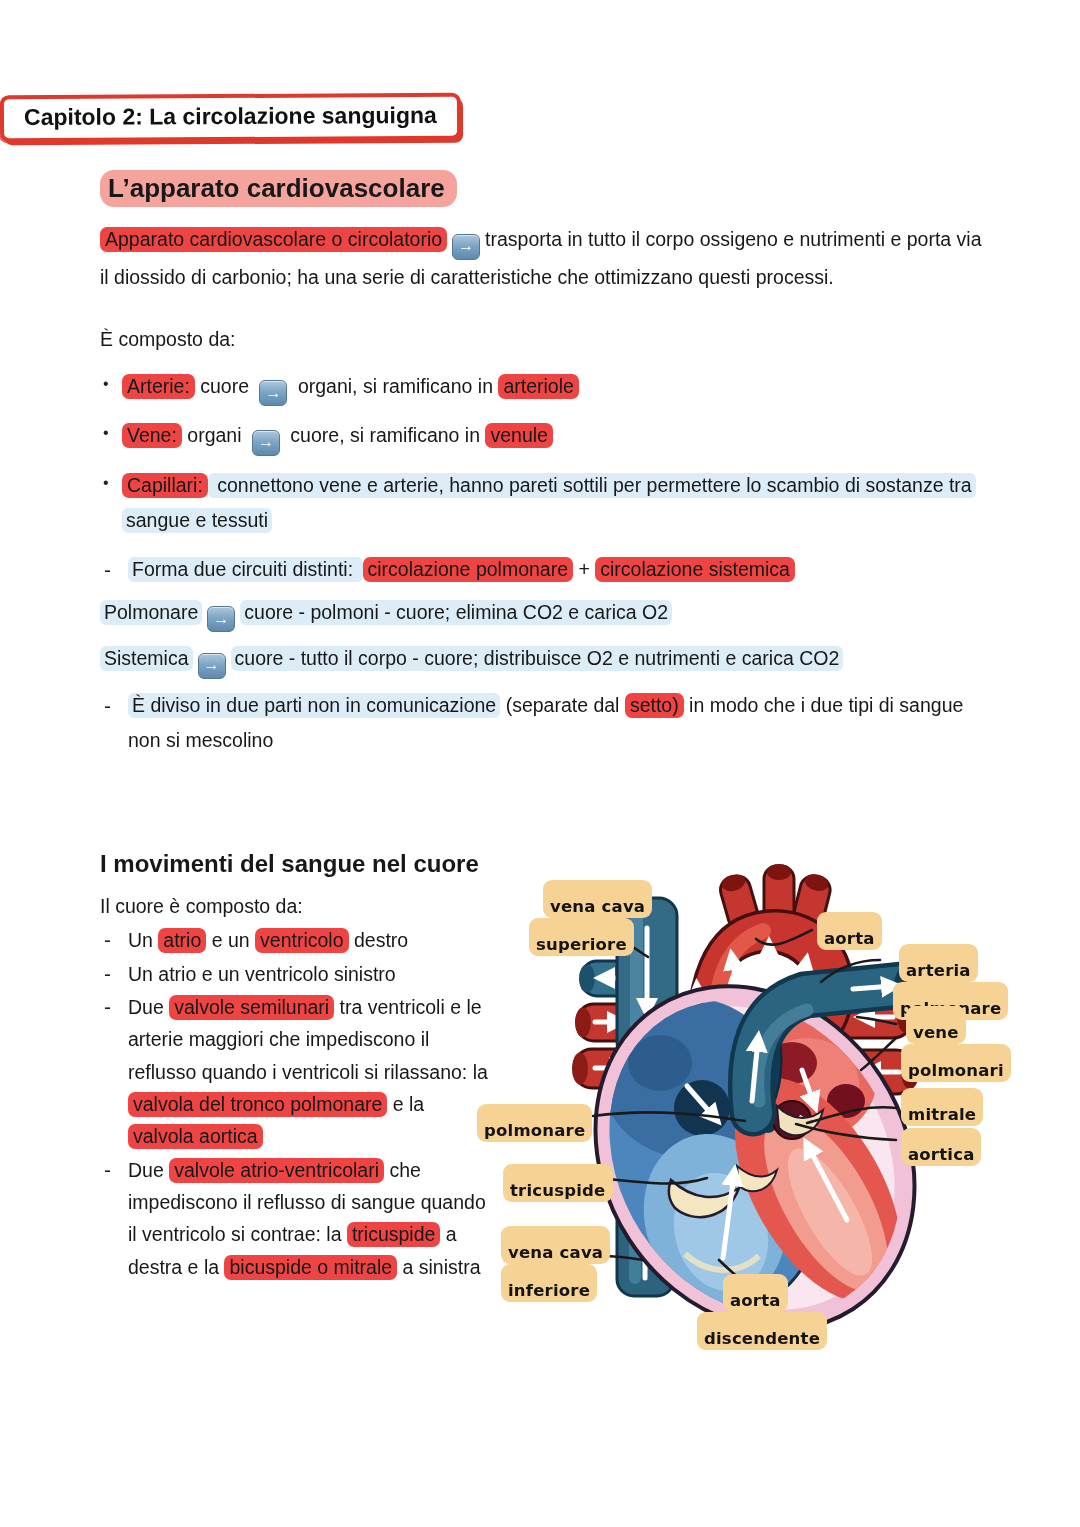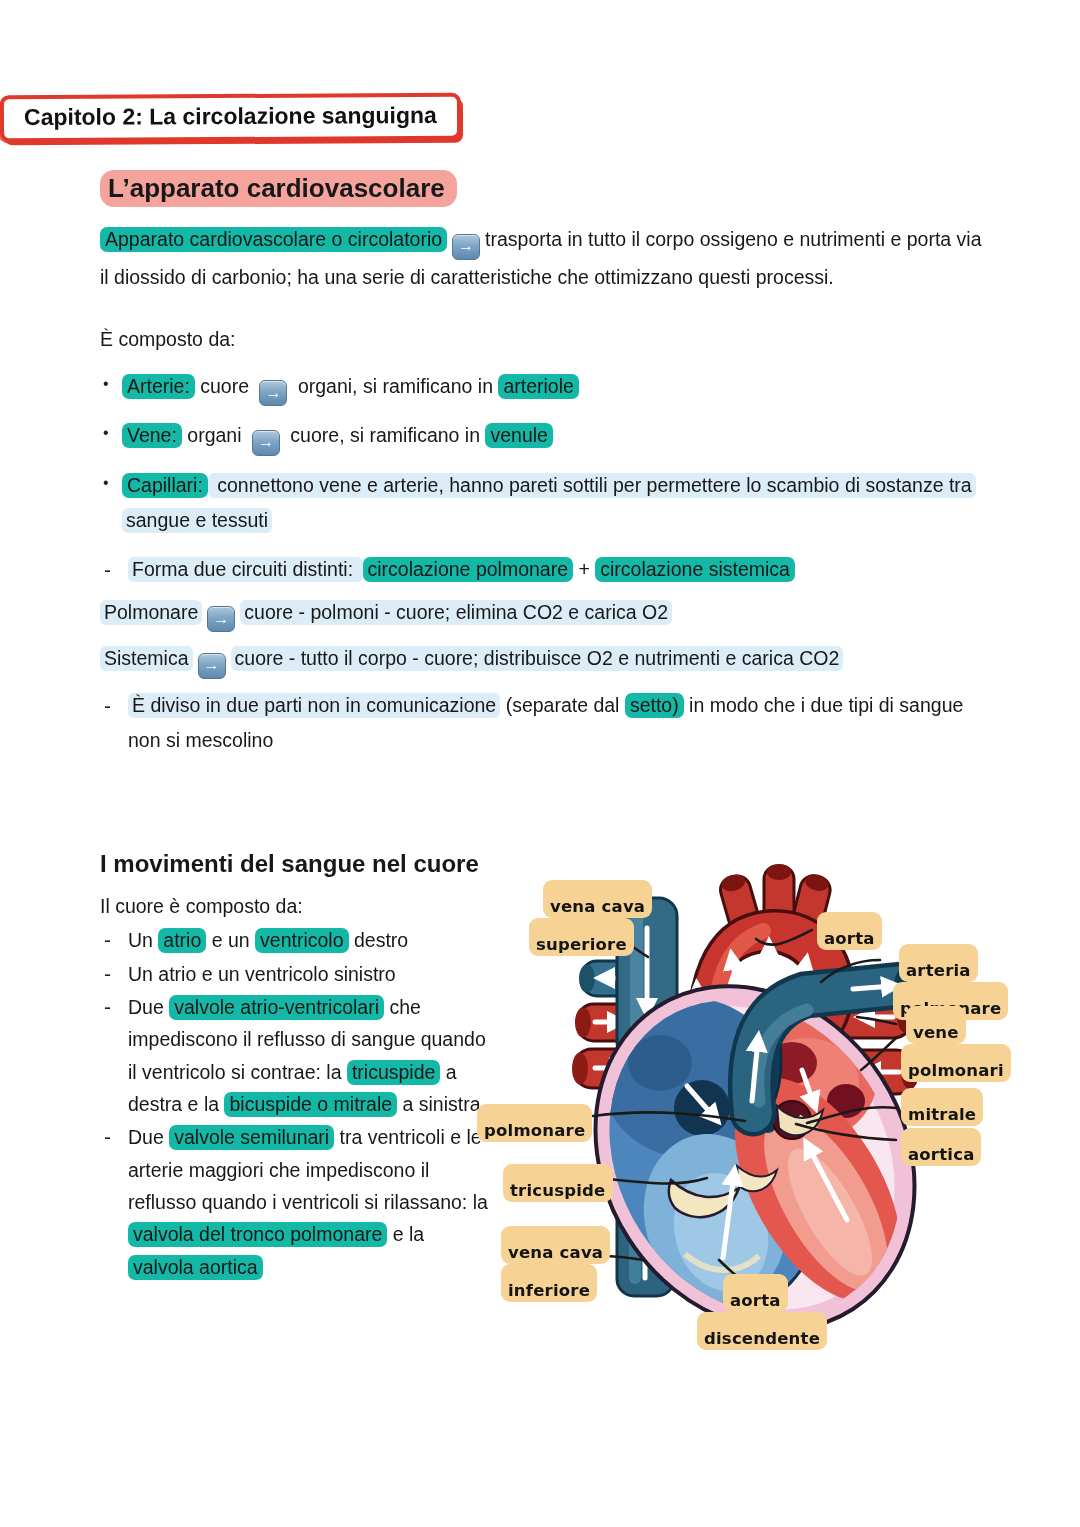--- a/index.html
+++ b/index.html
@@ -8,21 +8,21 @@
 
   
   .title-wrap{position:absolute;top:94px;left:0;right:18px;text-align:left;}
   .title-box{display:inline-block;border:4px solid #e0392c;border-radius:9px;
              padding:5px 20px 7px;font-size:23px;font-weight:bold;color:#111;
              box-shadow:3px 4px 0 -1px #e0392c,-2px 2px 0 -1px rgba(224,57,44,.75);
              transform:rotate(-.3deg);background:#fff;}
 
   
   .hl-pink{background:#f4a49c;border-radius:14px;padding:3px 12px 4px 8px;}
-  .hl-orange{background:#14b8a6;border-radius:7px;padding:1px 5px 2px;-webkit-box-decoration-break:clone;box-decoration-break:clone;}
+  .hl-orange{background:#ef4444;border-radius:7px;padding:1px 5px 2px;-webkit-box-decoration-break:clone;box-decoration-break:clone;}
   .hl-blue{background:#dcedf8;border-radius:6px;padding:1px 4px 2px;-webkit-box-decoration-break:clone;box-decoration-break:clone;}
 
   
   .main{position:absolute;left:100px;top:166px;width:882px;font-size:19.5px;line-height:1.8;}
   .sec-heading{font-size:26px;font-weight:bold;margin:0 0 12px 0;line-height:1.7;}
   p{margin:0;}
   .intro{margin-bottom:27px;}
   .composto{margin-bottom:12px;}
   ul.bul{list-style:none;margin:0 0 4px 0;padding:0;}
   ul.bul li{position:relative;padding-left:22px;margin-bottom:12px;}
@@ -95,22 +95,22 @@
       <li><span class="hl-blue">È diviso in due parti non in comunicazione</span><span> (separate dal </span><span class="hl-orange">setto)</span><span> in modo che i due tipi di sangue non si mescolino</span></li>
     </ul>
   </div>
 
   <div class="leftcol">
     <div class="subhead">I movimenti del sangue nel cuore</div>
     <p>Il cuore è composto da:</p>
     <ul class="dash">
       <li><span>Un </span><span class="hl-orange">atrio</span><span> e un </span><span class="hl-orange">ventricolo</span><span> destro</span></li>
       <li><span>Un atrio e un ventricolo sinistro</span></li>
+      <li><span>Due </span><span class="hl-orange">valvole semilunari</span><span> tra ventricoli e le arterie maggiori che impediscono il reflusso quando i ventricoli si rilassano: la </span><span class="hl-orange">valvola del tronco polmonare</span><span> e la </span><span class="hl-orange">valvola aortica</span></li>
       <li><span>Due </span><span class="hl-orange">valvole atrio-ventricolari</span><span> che impediscono il reflusso di sangue quando il ventricolo si contrae: la </span><span class="hl-orange">tricuspide</span><span> a destra e la </span><span class="hl-orange">bicuspide o mitrale</span><span> a sinistra</span></li>
-      <li><span>Due </span><span class="hl-orange">valvole semilunari</span><span> tra ventricoli e le arterie maggiori che impediscono il reflusso quando i ventricoli si rilassano: la </span><span class="hl-orange">valvola del tronco polmonare</span><span> e la </span><span class="hl-orange">valvola aortica</span></li>
     </ul>
   </div>
 
   <div class="diagram">
     <svg viewBox="0 0 625 505" width="625" height="505">
       <defs>
         <marker id="wa" markerWidth="4.4" markerHeight="4.4" refX="2.4" refY="2.2" orient="auto">
           <path d="M0,0 L4.4,2.2 L0,4.4 Z" fill="#ffffff"></path>
         </marker>
         <clipPath id="hc">

